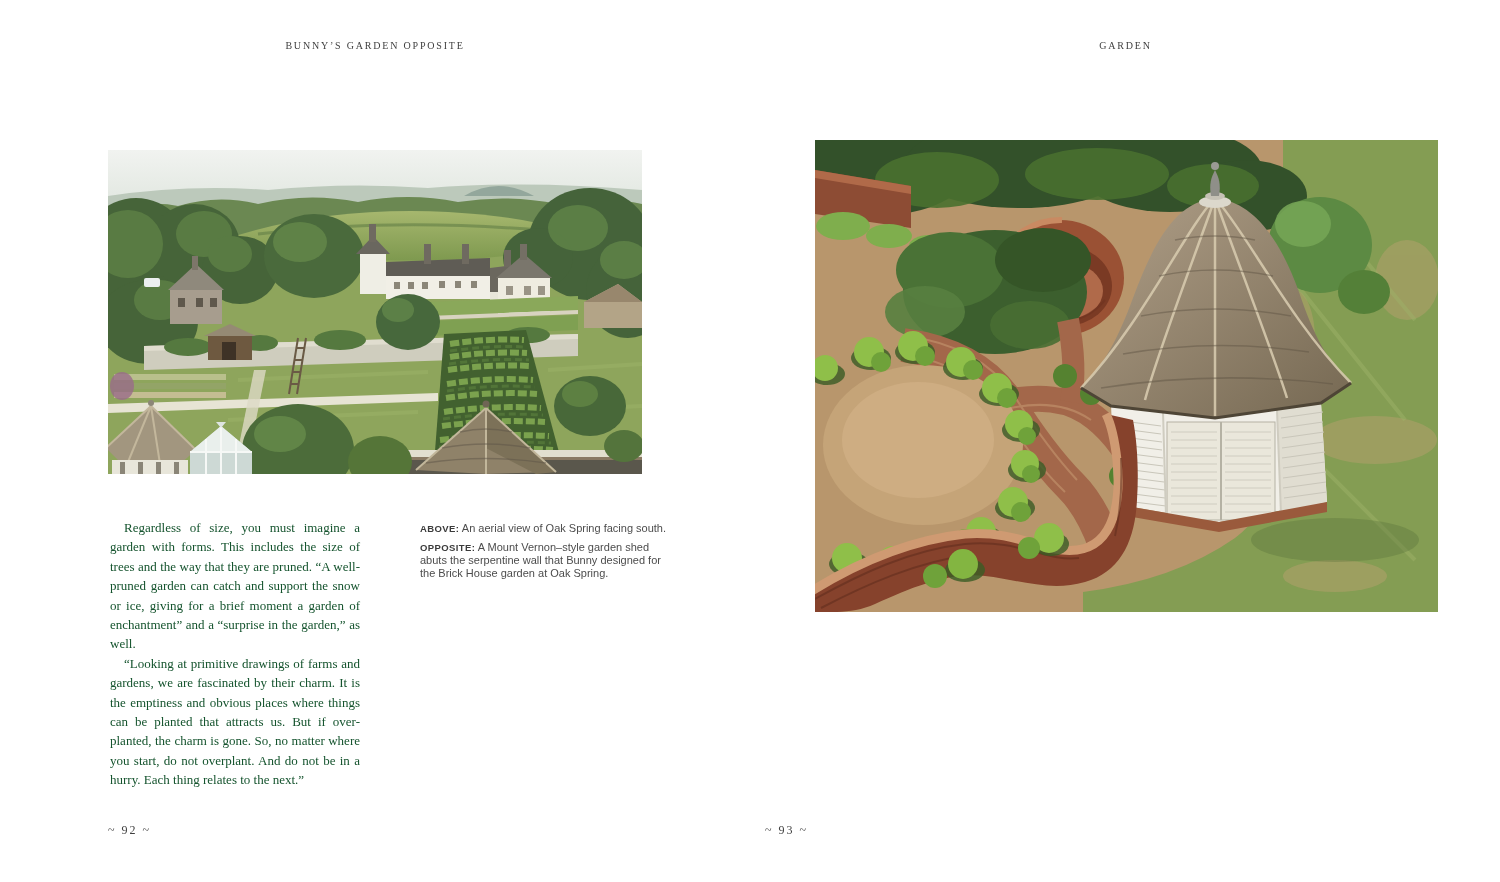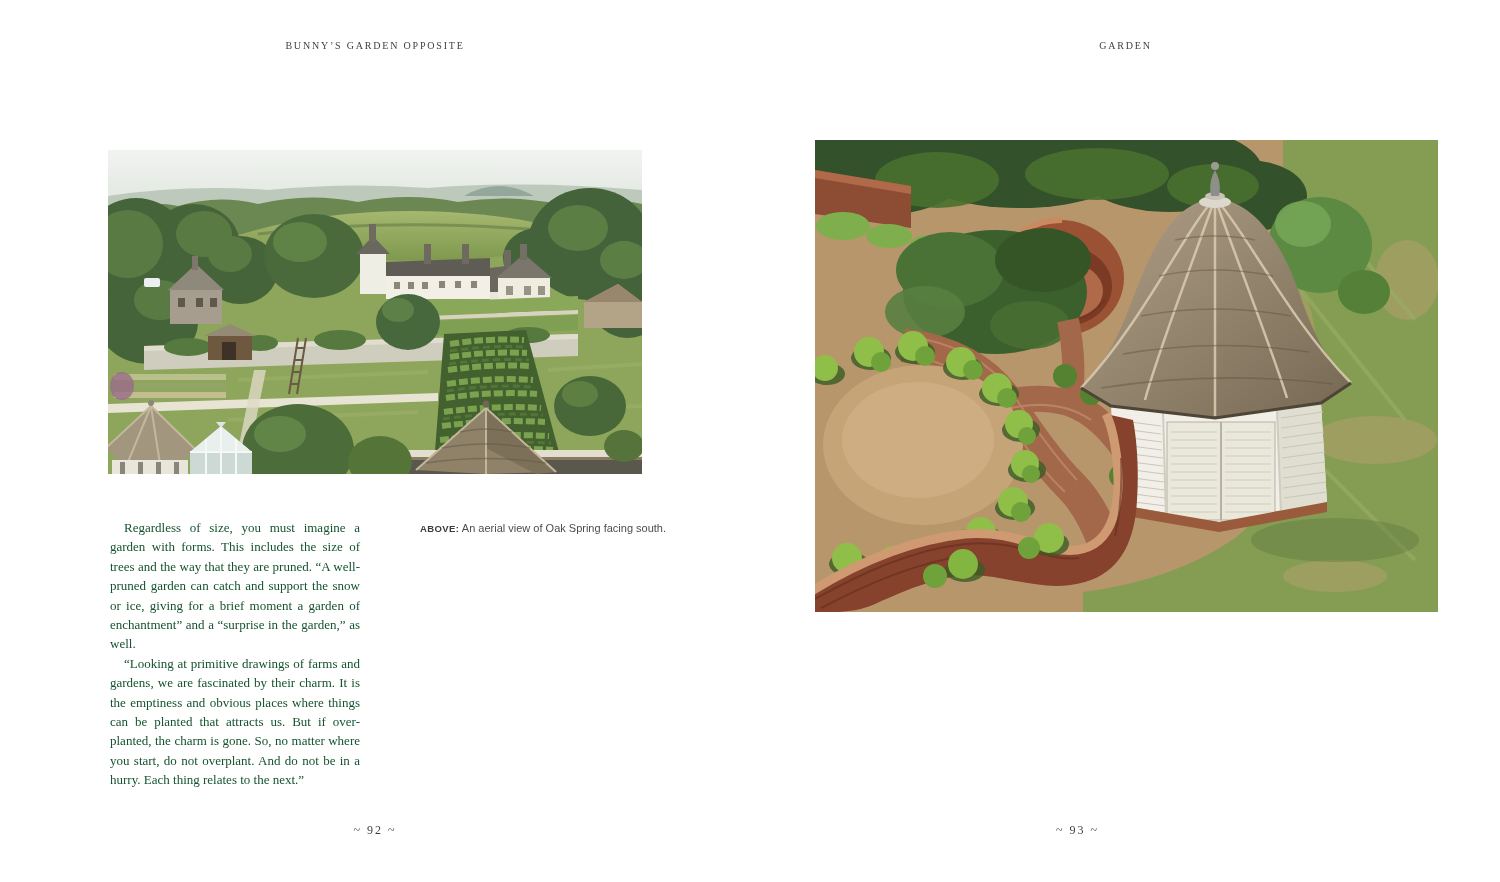--- a/index.html
+++ b/index.html
@@ -15,21 +15,21 @@
   .photo-right{left:815px;top:140px;width:623px;height:472px;}
   .body-col{position:absolute;left:110px;top:518px;width:250px;
             font-size:13px;line-height:19.4px;color:#14532d;text-align:justify;}
   .body-col p{margin:0;text-indent:14px;}
   .caption-col{position:absolute;left:420px;top:522px;width:252px;
                font-family:"Liberation Sans",sans-serif;font-size:11px;line-height:13px;
                color:#4c4c4c;}
   .caption-col p{margin:0 0 6px 0;}
   .cap-label{font-weight:bold;font-size:9.5px;letter-spacing:.4px;color:#3b3b3b;}
   .folio{position:absolute;top:823px;font-size:12px;letter-spacing:2px;color:#3f3f3f;
-         text-align:center;font-family:"Liberation Serif",serif;}
+         font-family:"Liberation Serif",serif;}
   .folio-left{left:108px;width:534px;}
   .folio-right{left:765px;width:625px;}
 </style>
 </head>
 <body>
 
 <div class="spread">
 
   <section>
     <div class="running-head rh-left">BUNNY’S GARDEN OPPOSITE</div>
@@ -258,20 +258,21 @@
       </svg>
     </figure>
 
     <div class="body-col">
       <p>Regardless of size, you must imagine a garden with forms. This includes the size of trees and the way that they are pruned. “A well-pruned garden can catch and support the snow or ice, giving for a brief moment a garden of enchantment” and a “surprise in the garden,” as well.</p>
       <p>“Looking at primitive drawings of farms and gardens, we are fascinated by their charm. It is the emptiness and obvious places where things can be planted that attracts us. But if over-planted, the charm is gone. So, no matter where you start, do not overplant. And do not be in a hurry. Each thing relates to the next.”</p>
     </div>
 
     <div class="caption-col">
       <p><span class="cap-label">ABOVE:</span> <span>An aerial view of Oak Spring facing south.</span></p>
+      <p><span class="cap-label">OPPOSITE:</span> <span>A Mount Vernon–style garden shed abuts the serpentine wall that Bunny designed for the Brick House garden at Oak Spring.</span></p>
     </div>
 
     <div class="folio folio-left">~ 92 ~</div>
   </section>
 
   <section>
     <div class="running-head rh-right">GARDEN</div>
 
     <figure class="photo photo-right">
       <svg width="623" height="472" viewBox="0 0 623 472">

